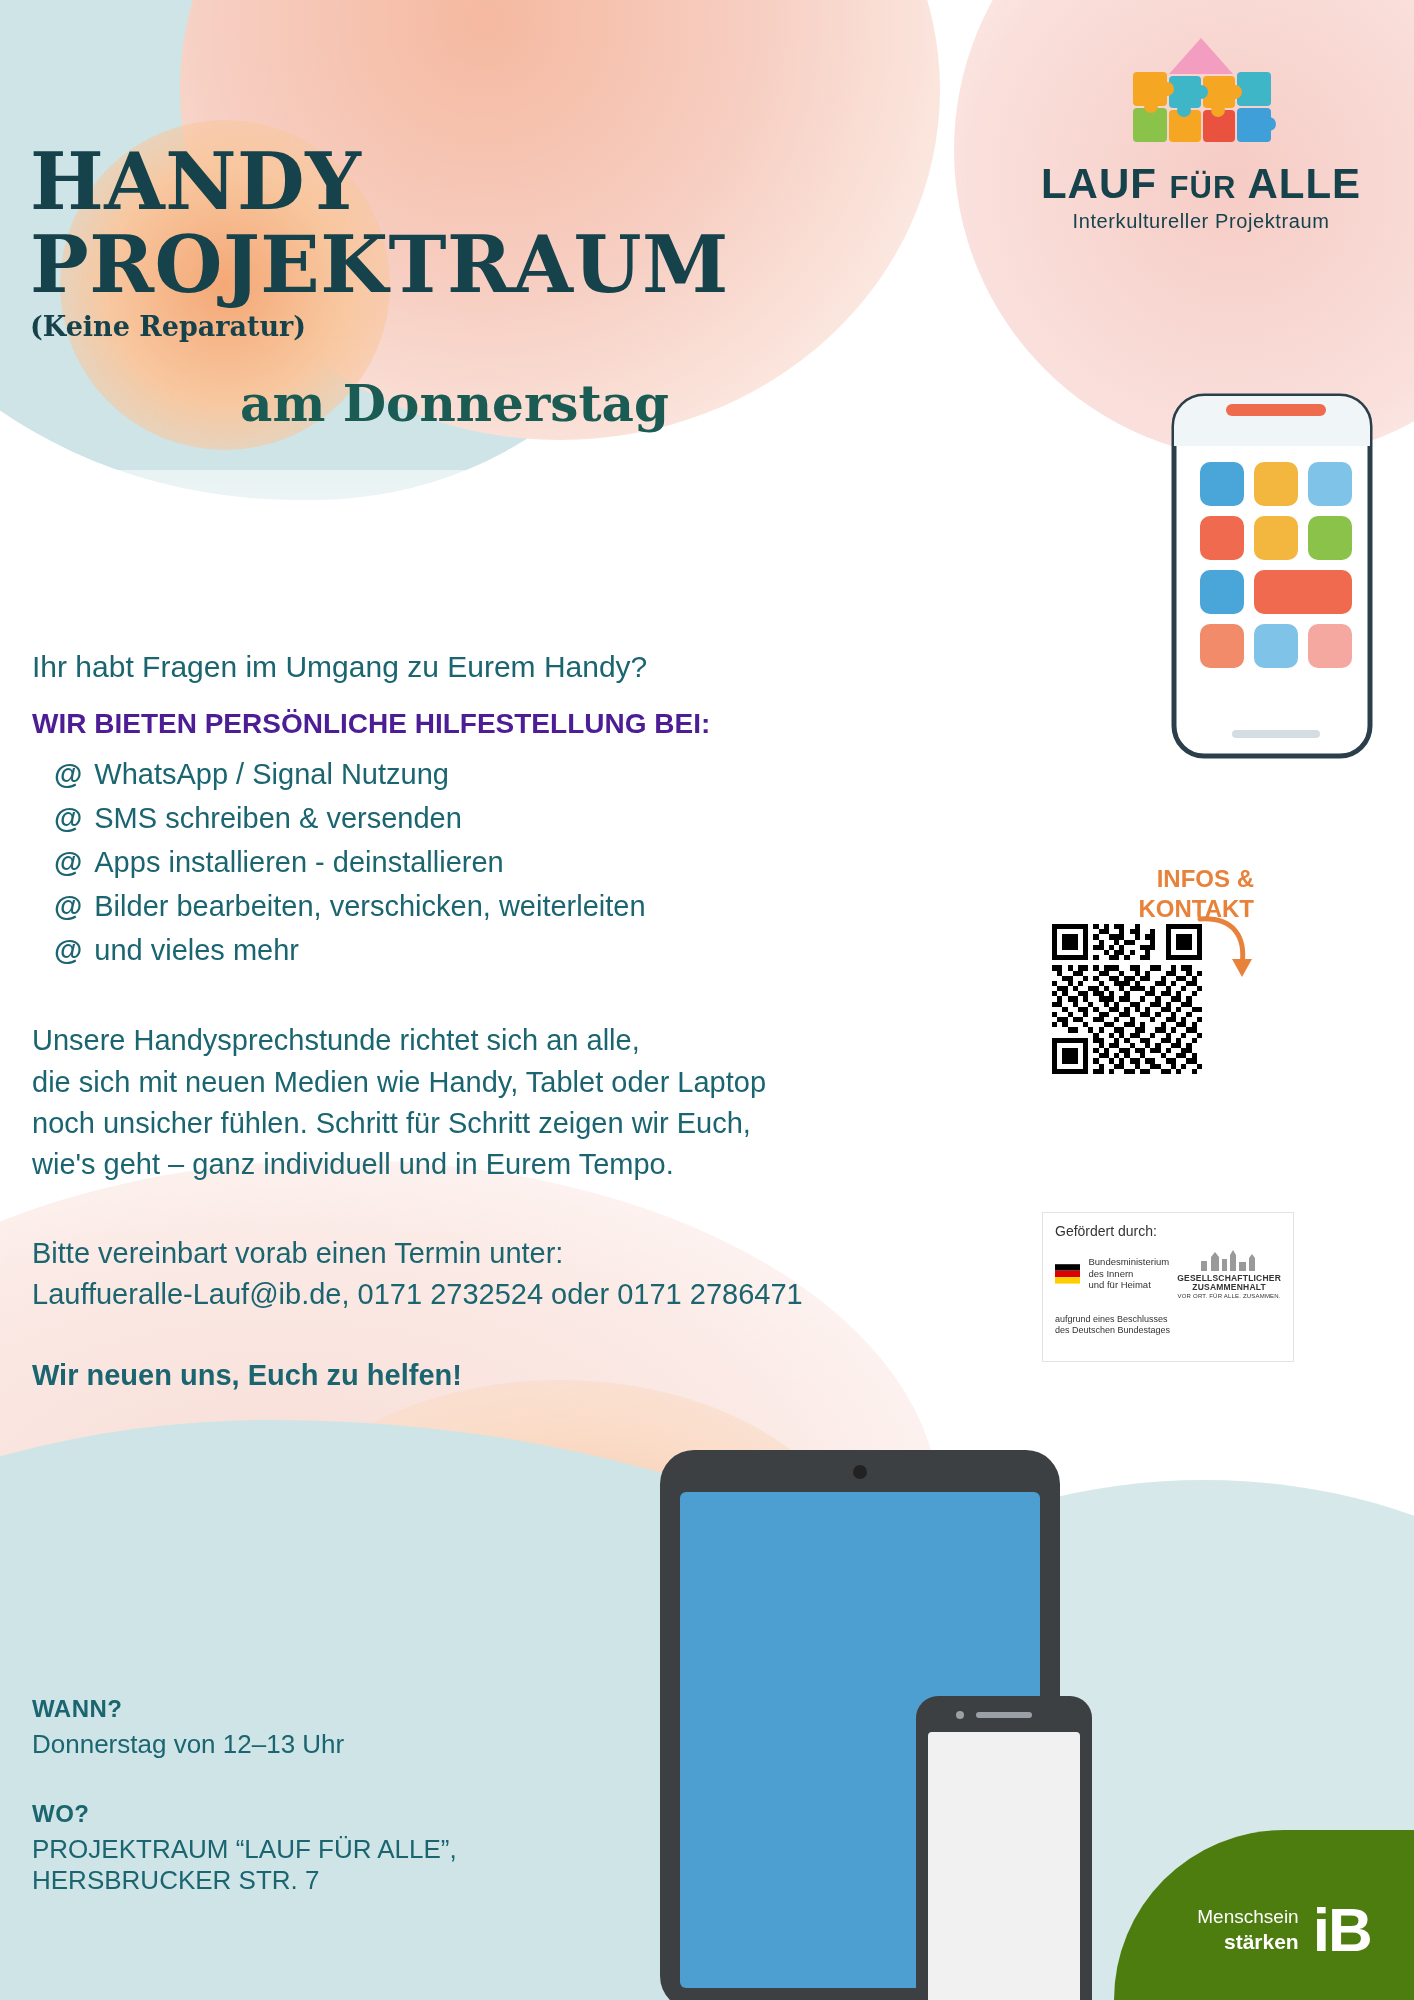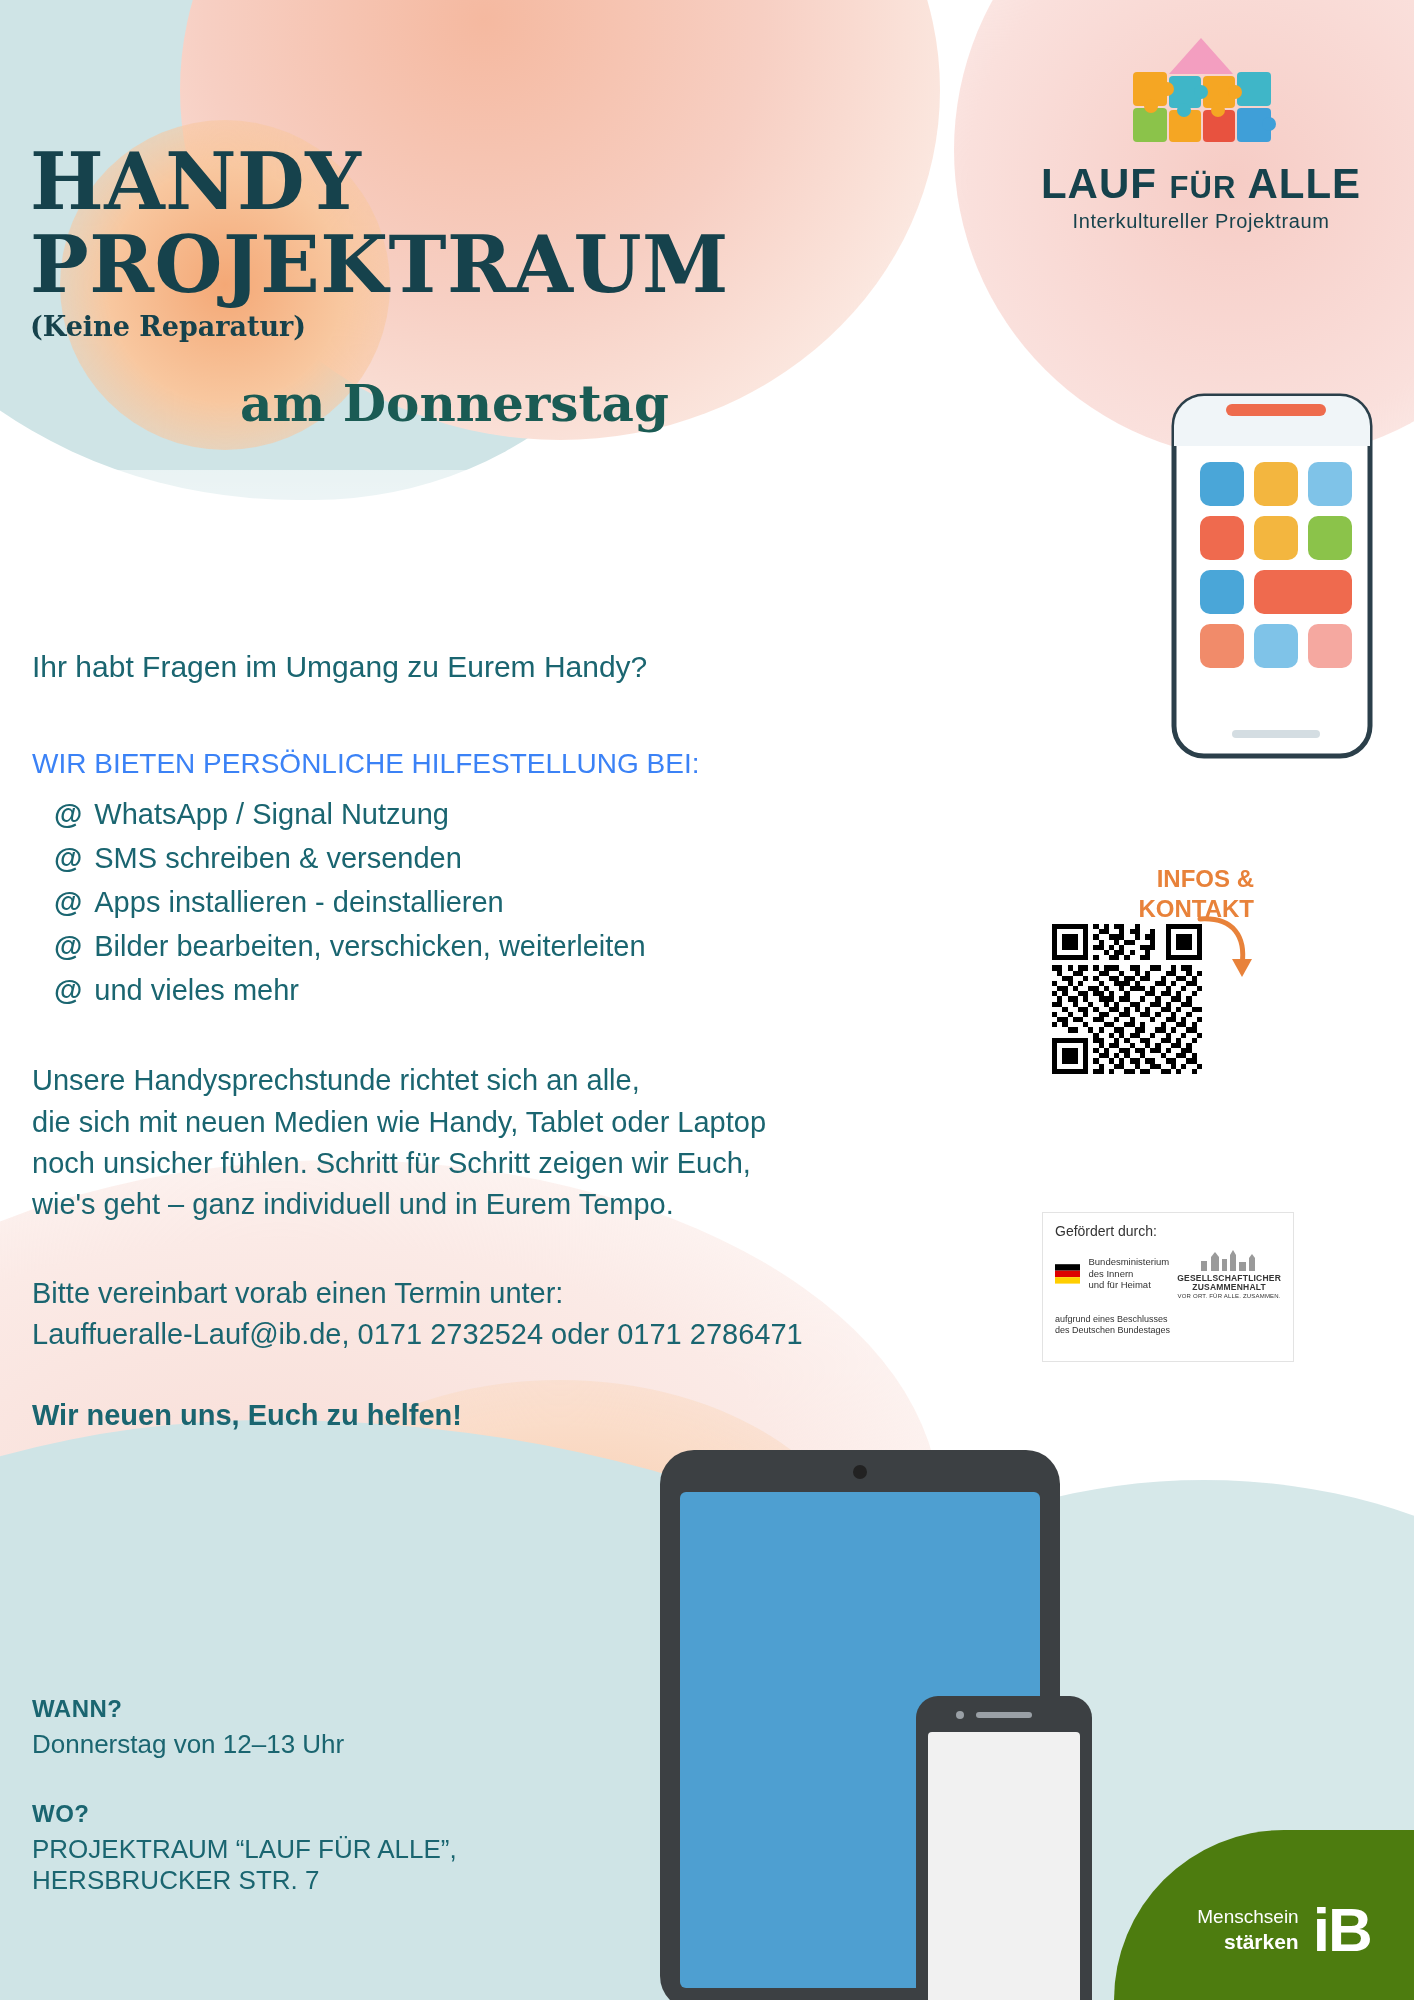--- a/index.html
+++ b/index.html
@@ -107,23 +107,23 @@
     color: #1a5b54;
     margin-top: 32px;
     margin-left: 210px;
   }
 
   .body-text { position: absolute; left: 32px; top: 650px; width: 1050px; color: #1a5f68; }
   .lead { font-size: 30px; color: #1a6570; }
 
   .offer-head {
     font-size: 28px;
-    font-weight: normal;
-    color: #3b82f6;
-    margin-top: 64px;
+    font-weight: bold;
+    color: #4c1d95;
+    margin-top: 24px;
   }
   .offer-list { margin-top: 12px; margin-left: 22px; }
   .offer-item {
     font-size: 29px;
     color: #1a6570;
     line-height: 1.52;
     display: flex;
     gap: 12px;
     align-items: baseline;
   }

